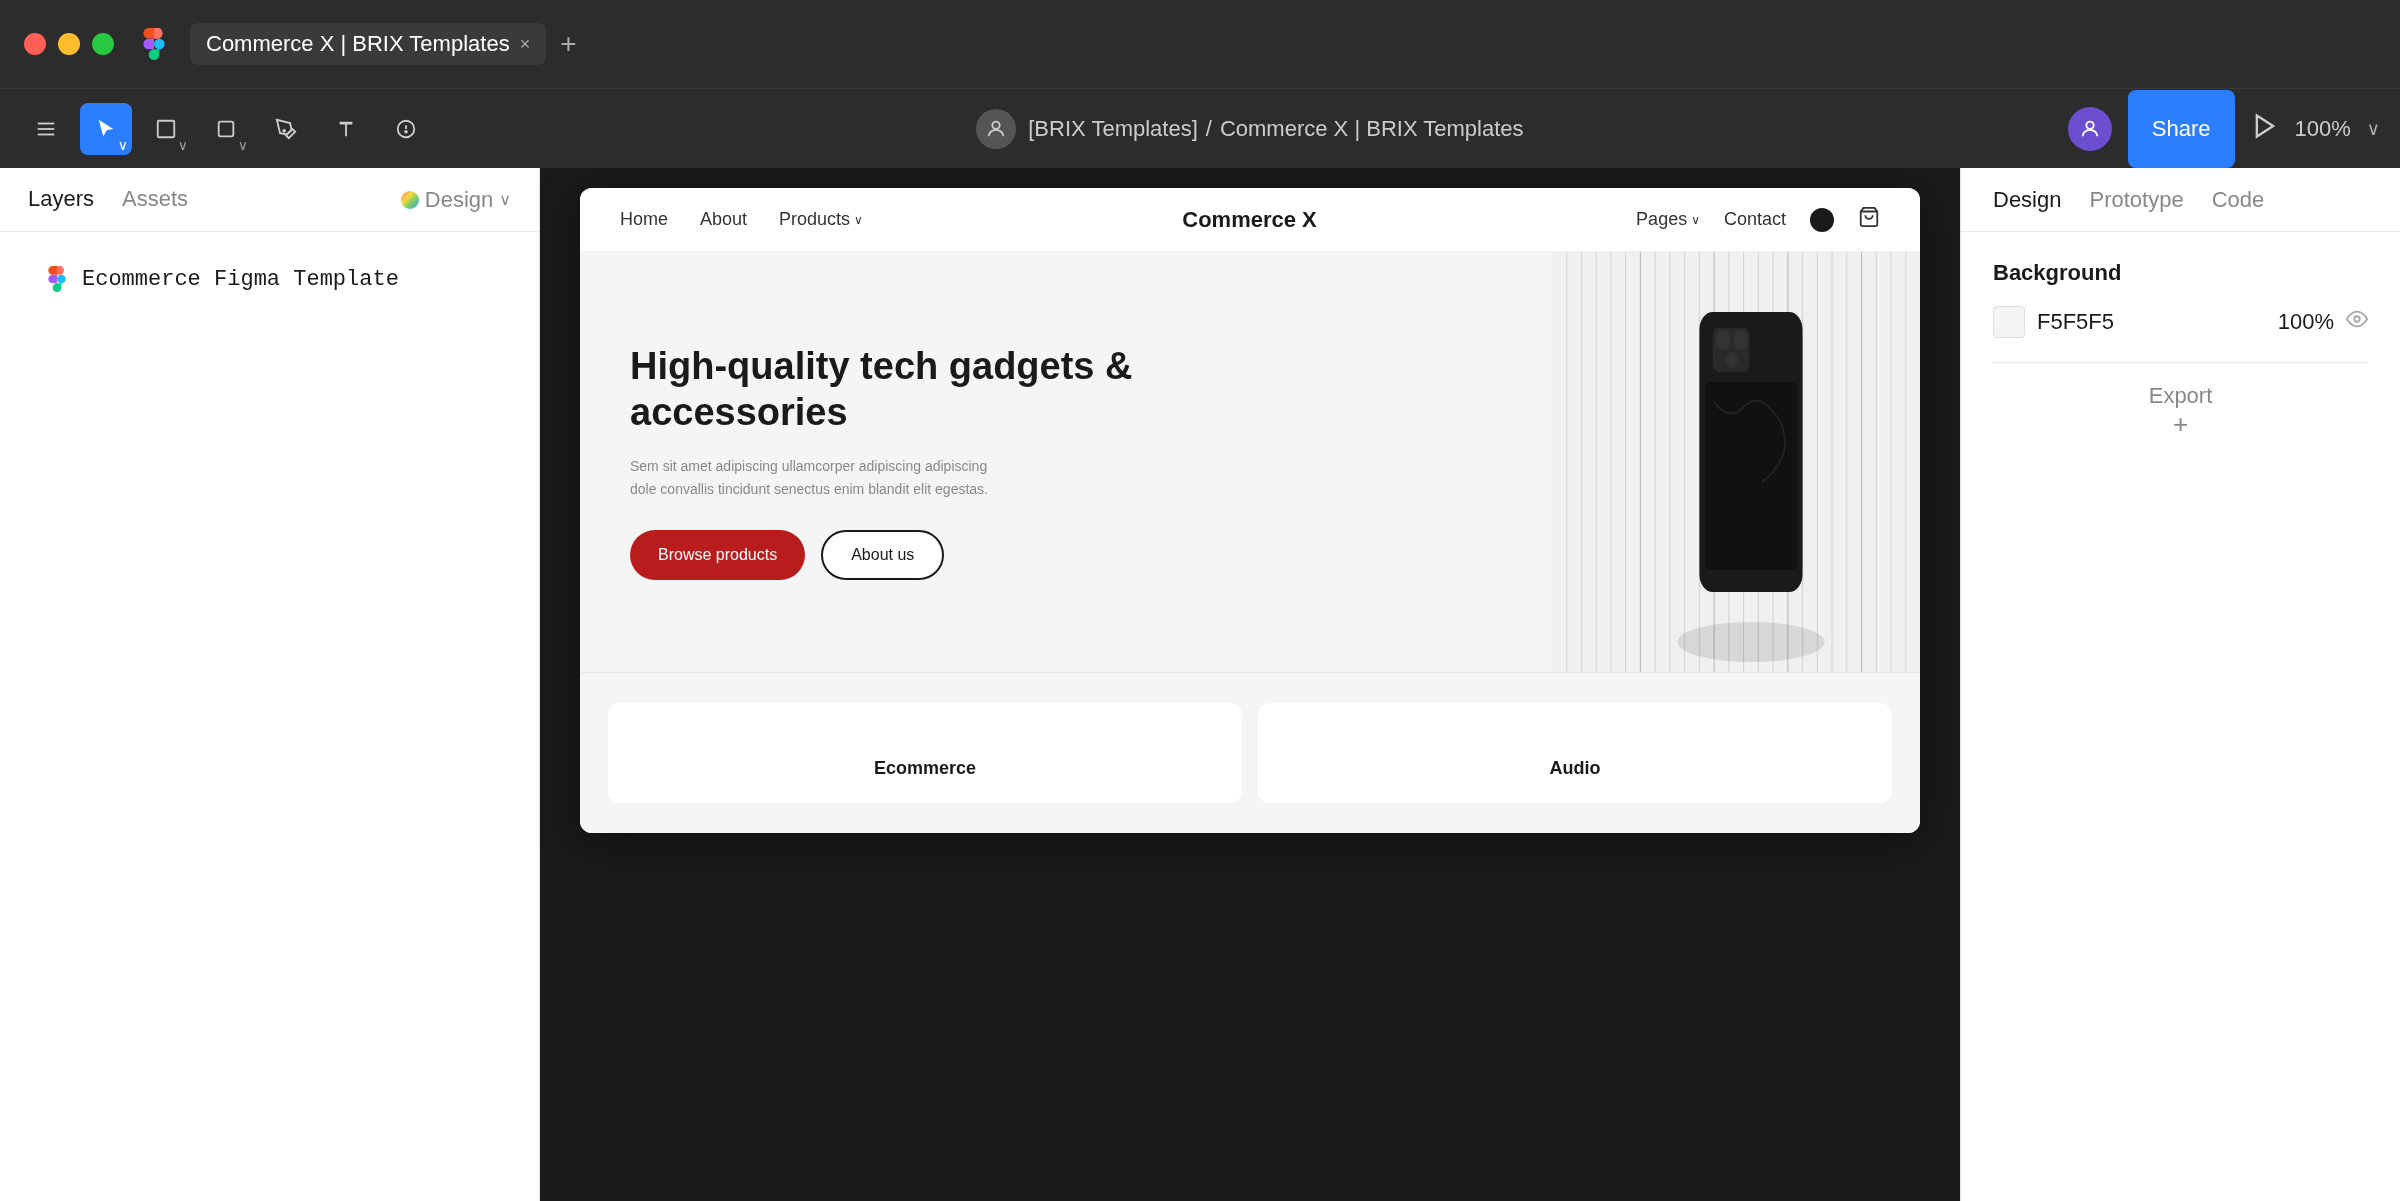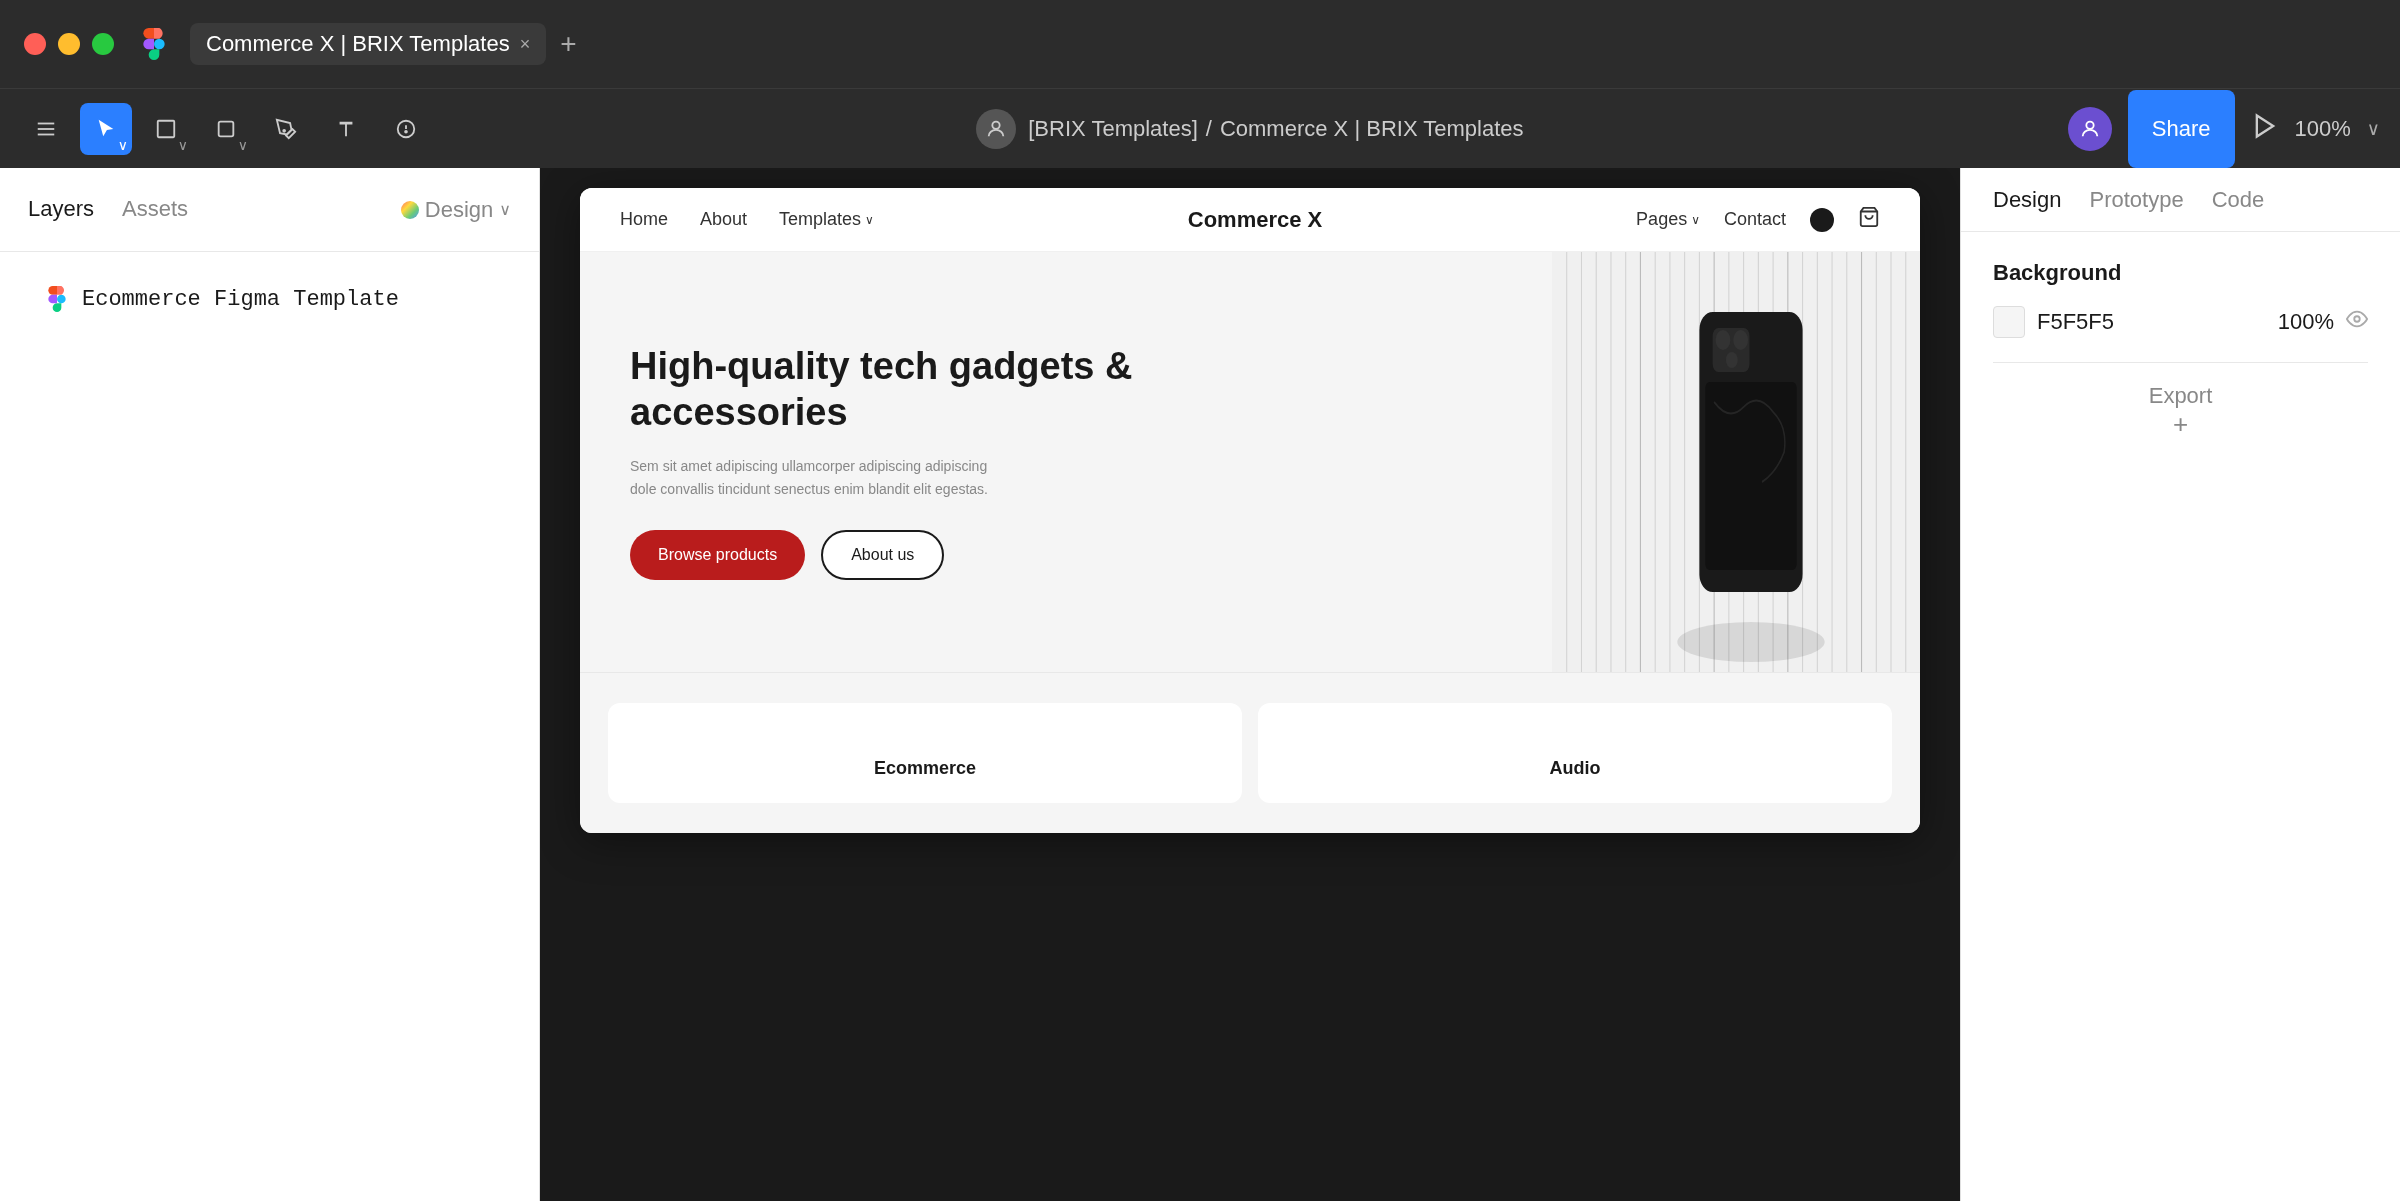--- a/index.html
+++ b/index.html
@@ -166,21 +166,21 @@
       width: 540px;
       bottom: 0;
       background: #fff;
       border-right: 1px solid #e0e0e0;
       z-index: 50;
     }
     .panel-tabs {
       display: flex;
       align-items: center;
       padding: 0 28px;
-      height: 84px;
+      height: 64px;
       border-bottom: 1px solid #e8e8e8;
       gap: 28px;
     }
     .panel-tab {
       font-size: 22px;
       color: #888;
       cursor: pointer;
       padding-bottom: 2px;
     }
     .panel-tab.active {
@@ -611,21 +611,21 @@
 </div>
 
 <div class="canvas">
   <div class="website-preview">
 
     <nav class="site-nav">
       <div class="nav-left">
         <span class="nav-link">Home</span>
         <span class="nav-link">About</span>
         <span class="nav-link" style="display:flex;align-items:center;gap:4px;">
-          <span>Templates</span>
+          <span>Products</span>
           <span style="font-size:12px;">∨</span>
         </span>
       </div>
       <div class="nav-logo">Commerce X</div>
       <div class="nav-right">
         <span class="nav-pages">
           <span>Pages</span>
           <span style="font-size:12px;">∨</span>
         </span>
         <span class="nav-link">Contact</span>

